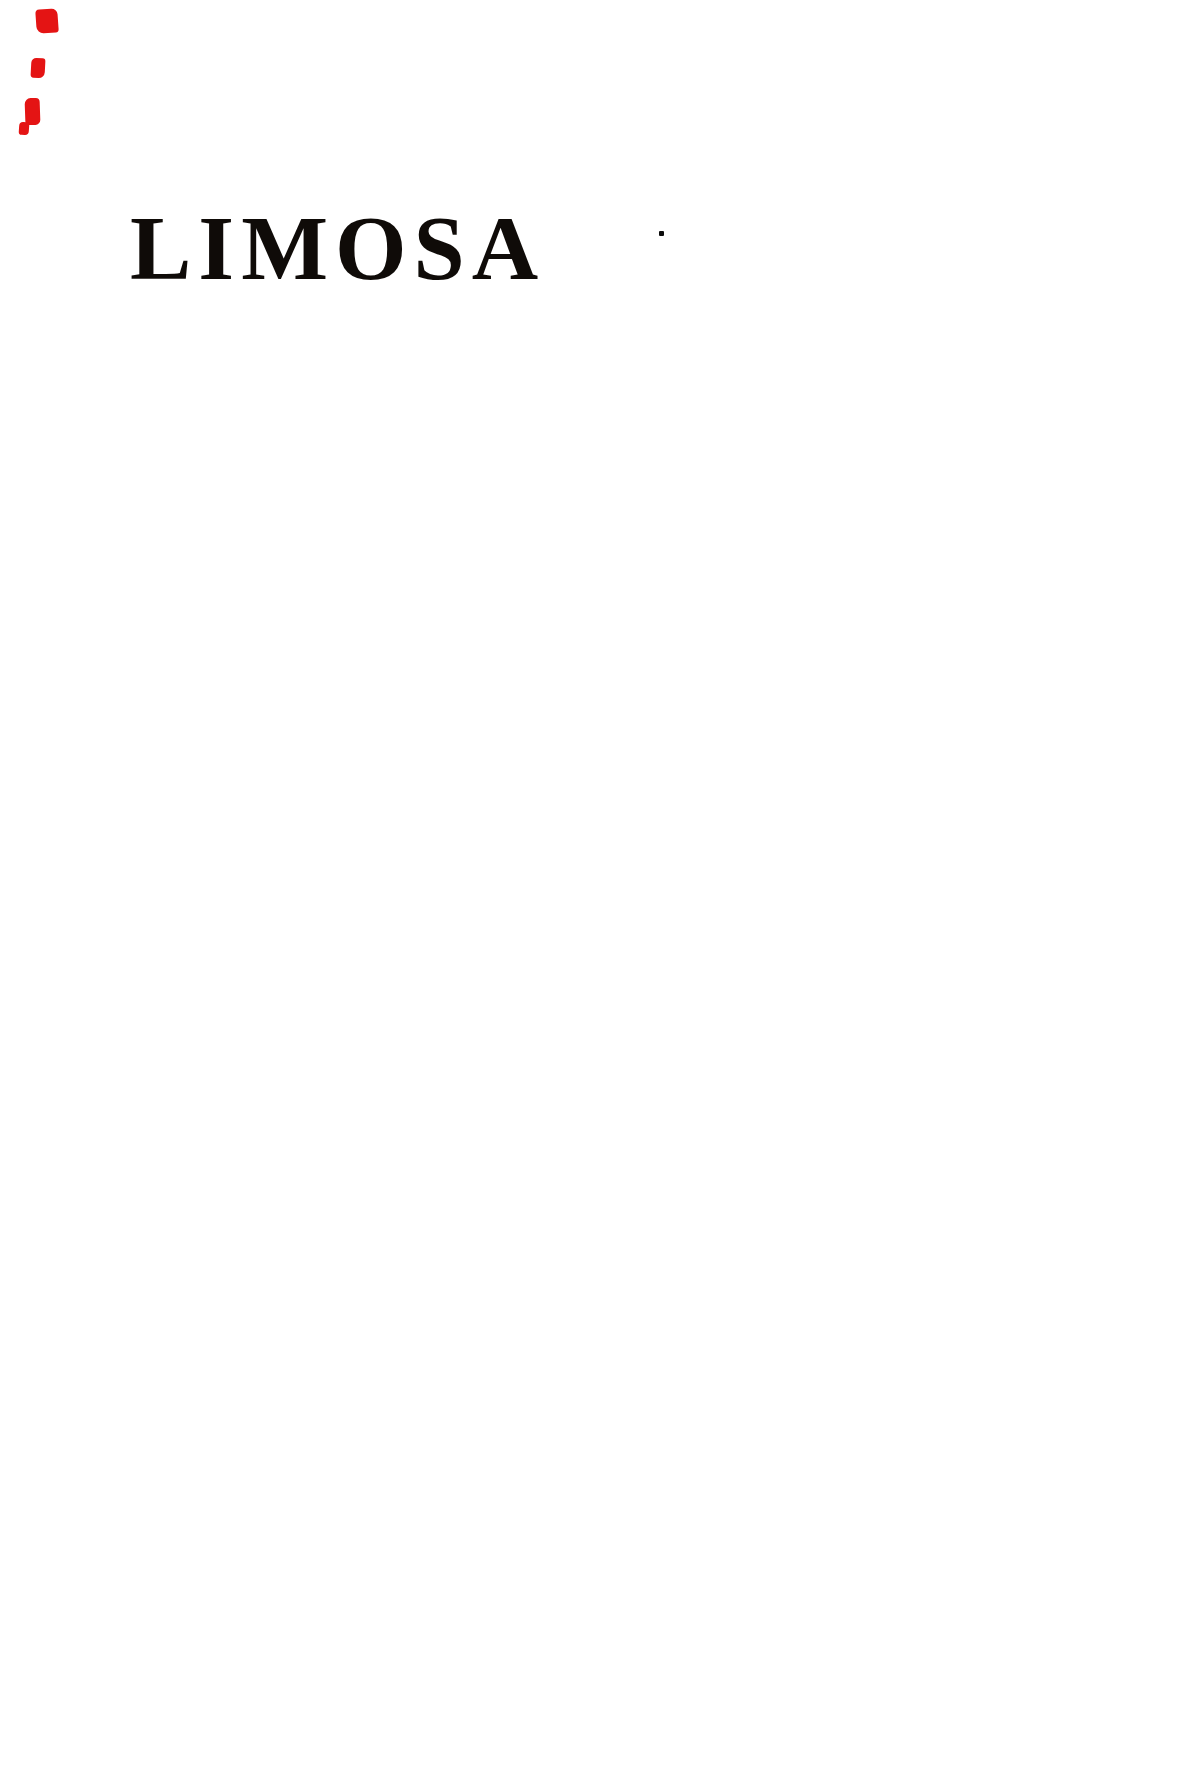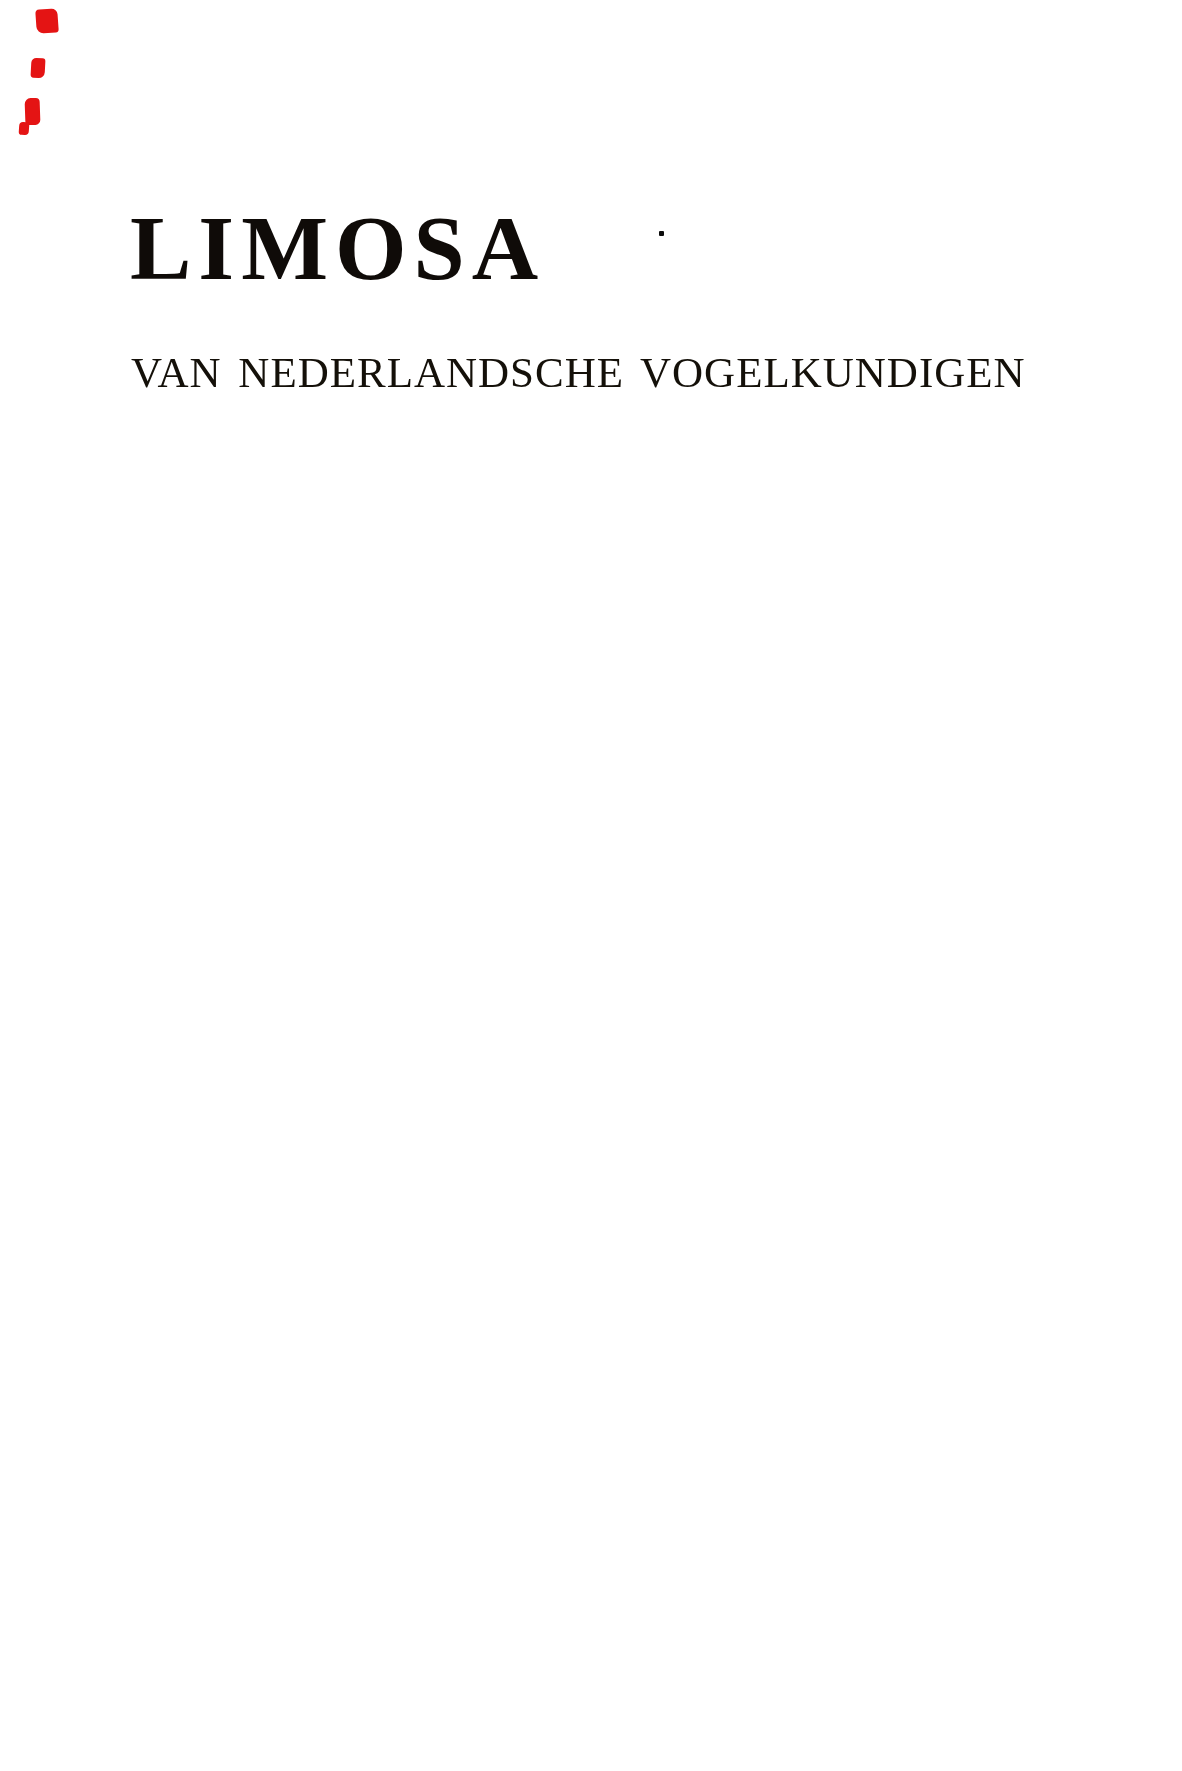--- a/index.html
+++ b/index.html
@@ -91,15 +91,14 @@
 
   <div class="red-mark red-mark-1"></div>
   <div class="red-mark red-mark-2"></div>
   <div class="red-mark red-mark-3"></div>
   <div class="red-mark red-mark-4"></div>
 
   <h1 class="journal-title">LIMOSA</h1>
 
   <div class="ink-dot"></div>
 
-  <p class="subtitle-line subtitle-line-2">VAN NEDERLANDSCHE VOGELKUNDIGEN</p>
 
 </div>
 
 </body></html>

